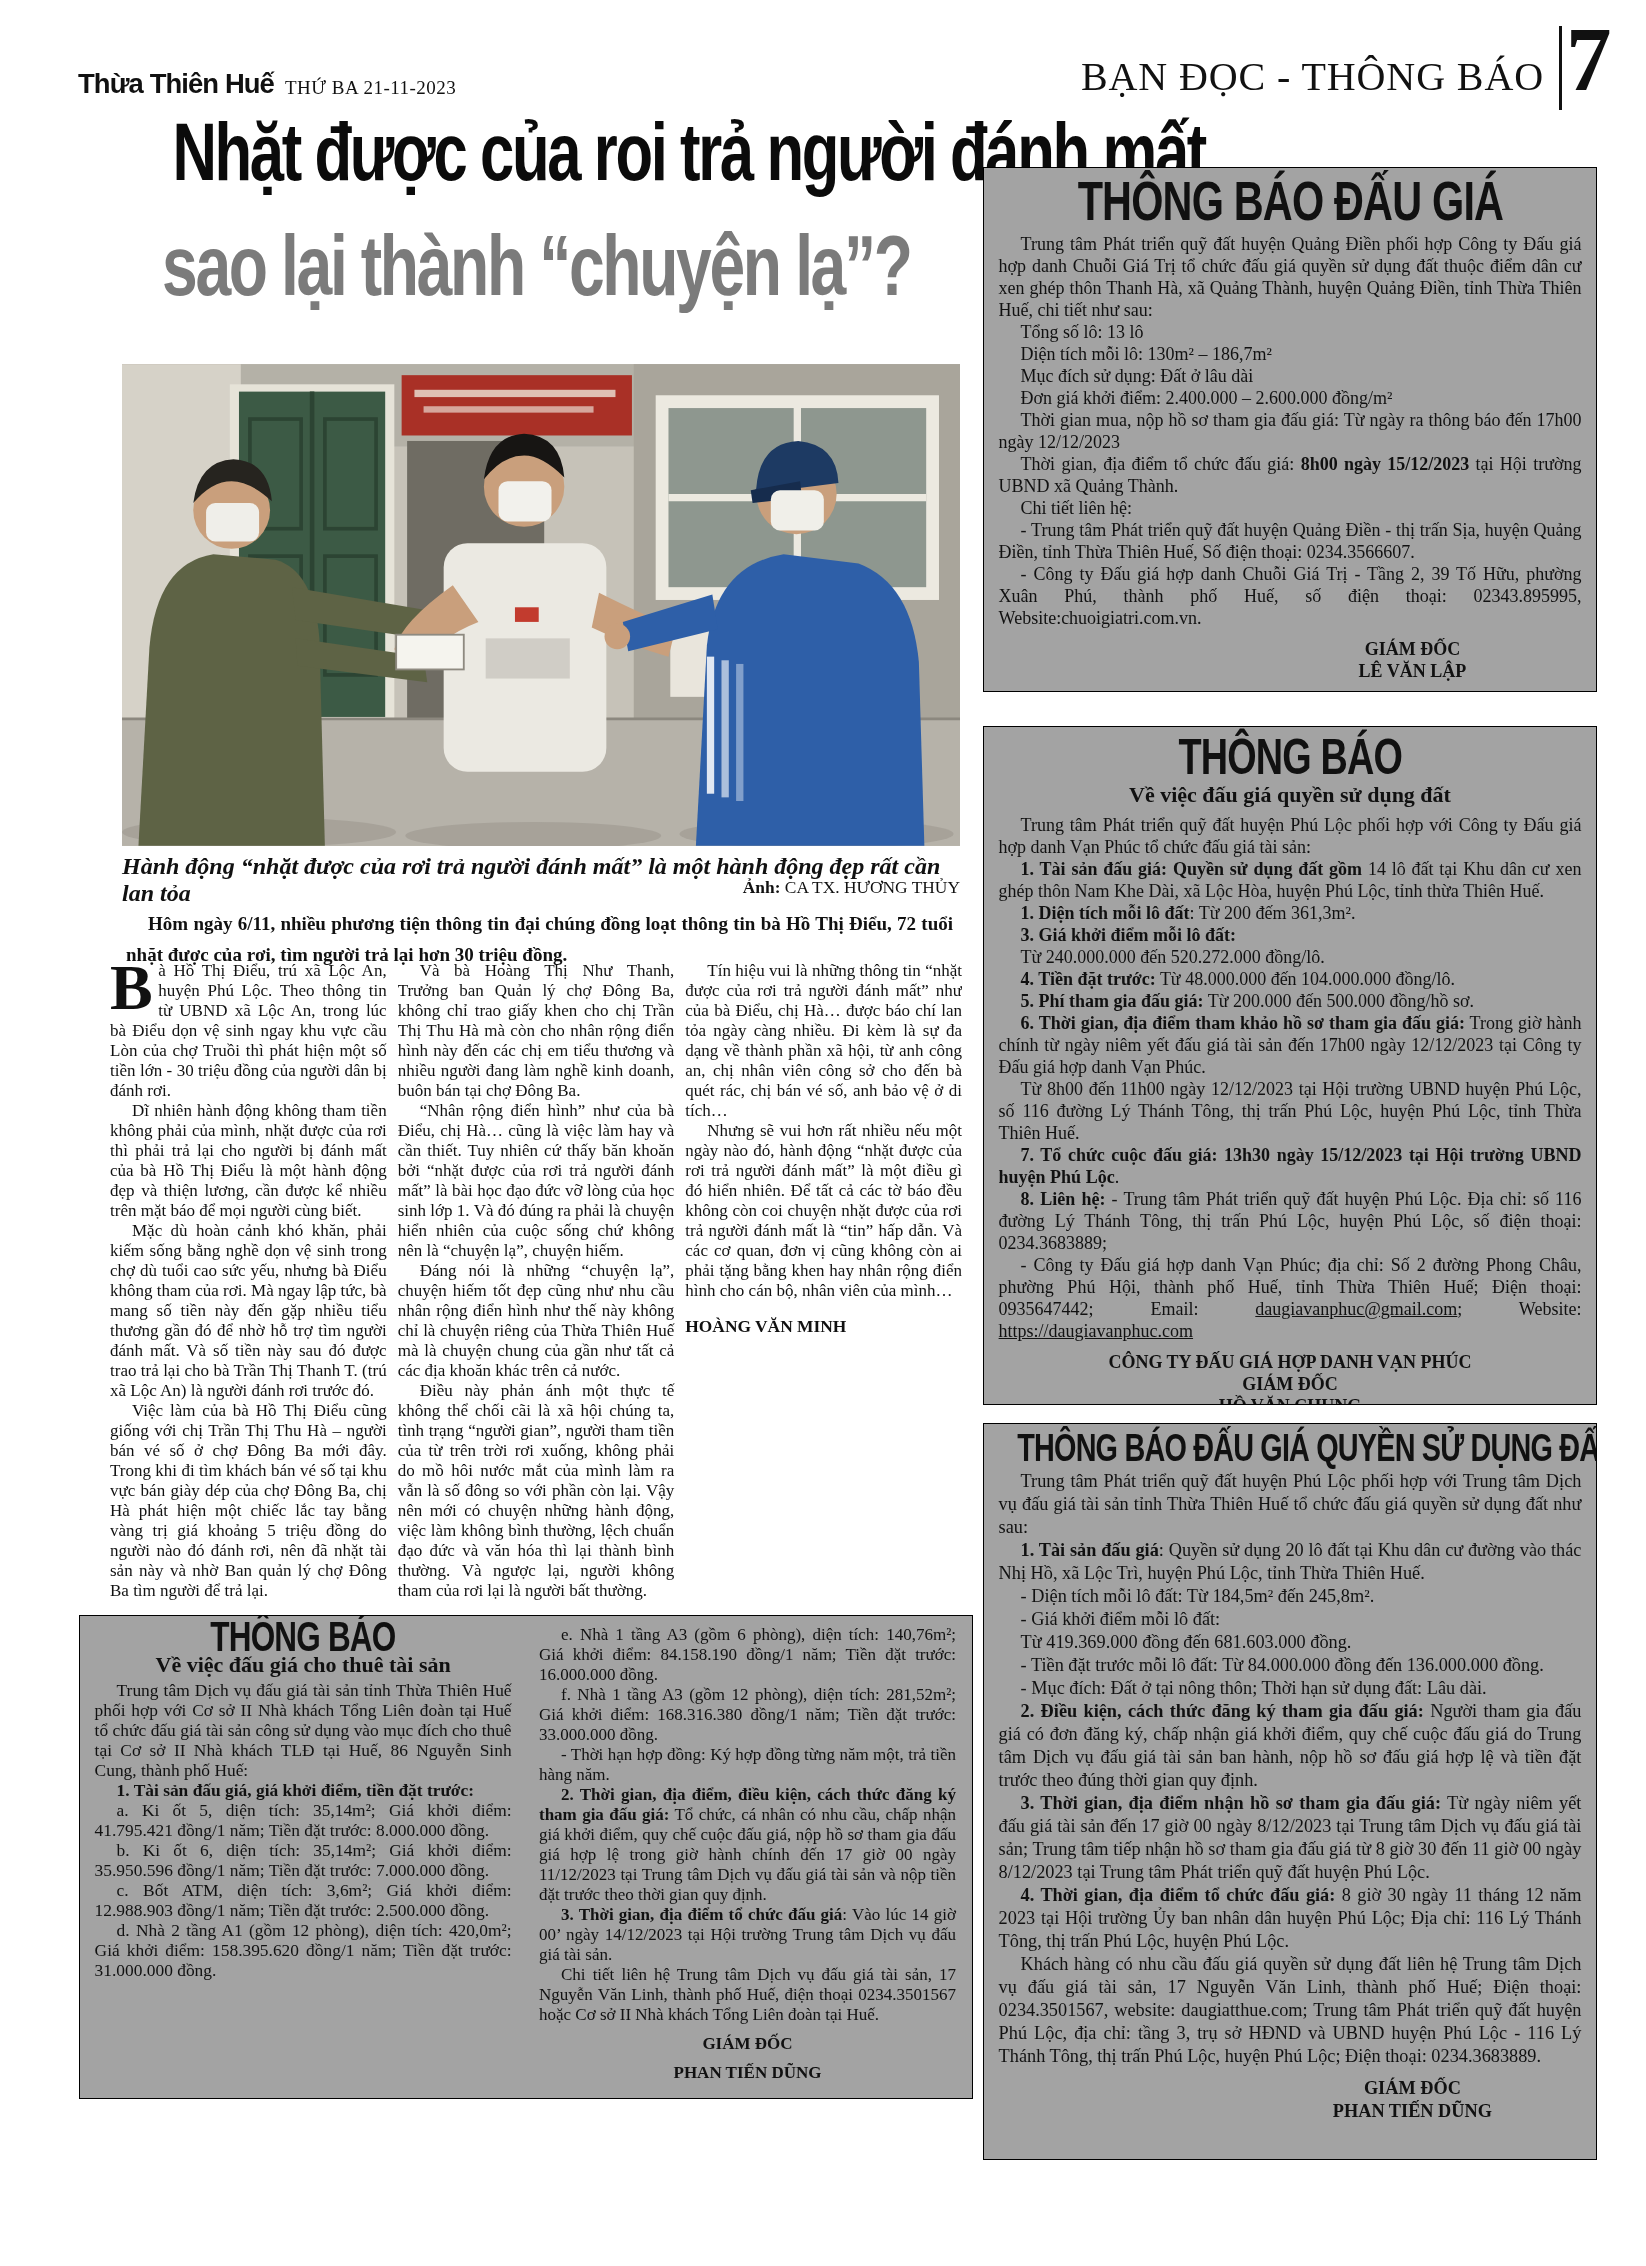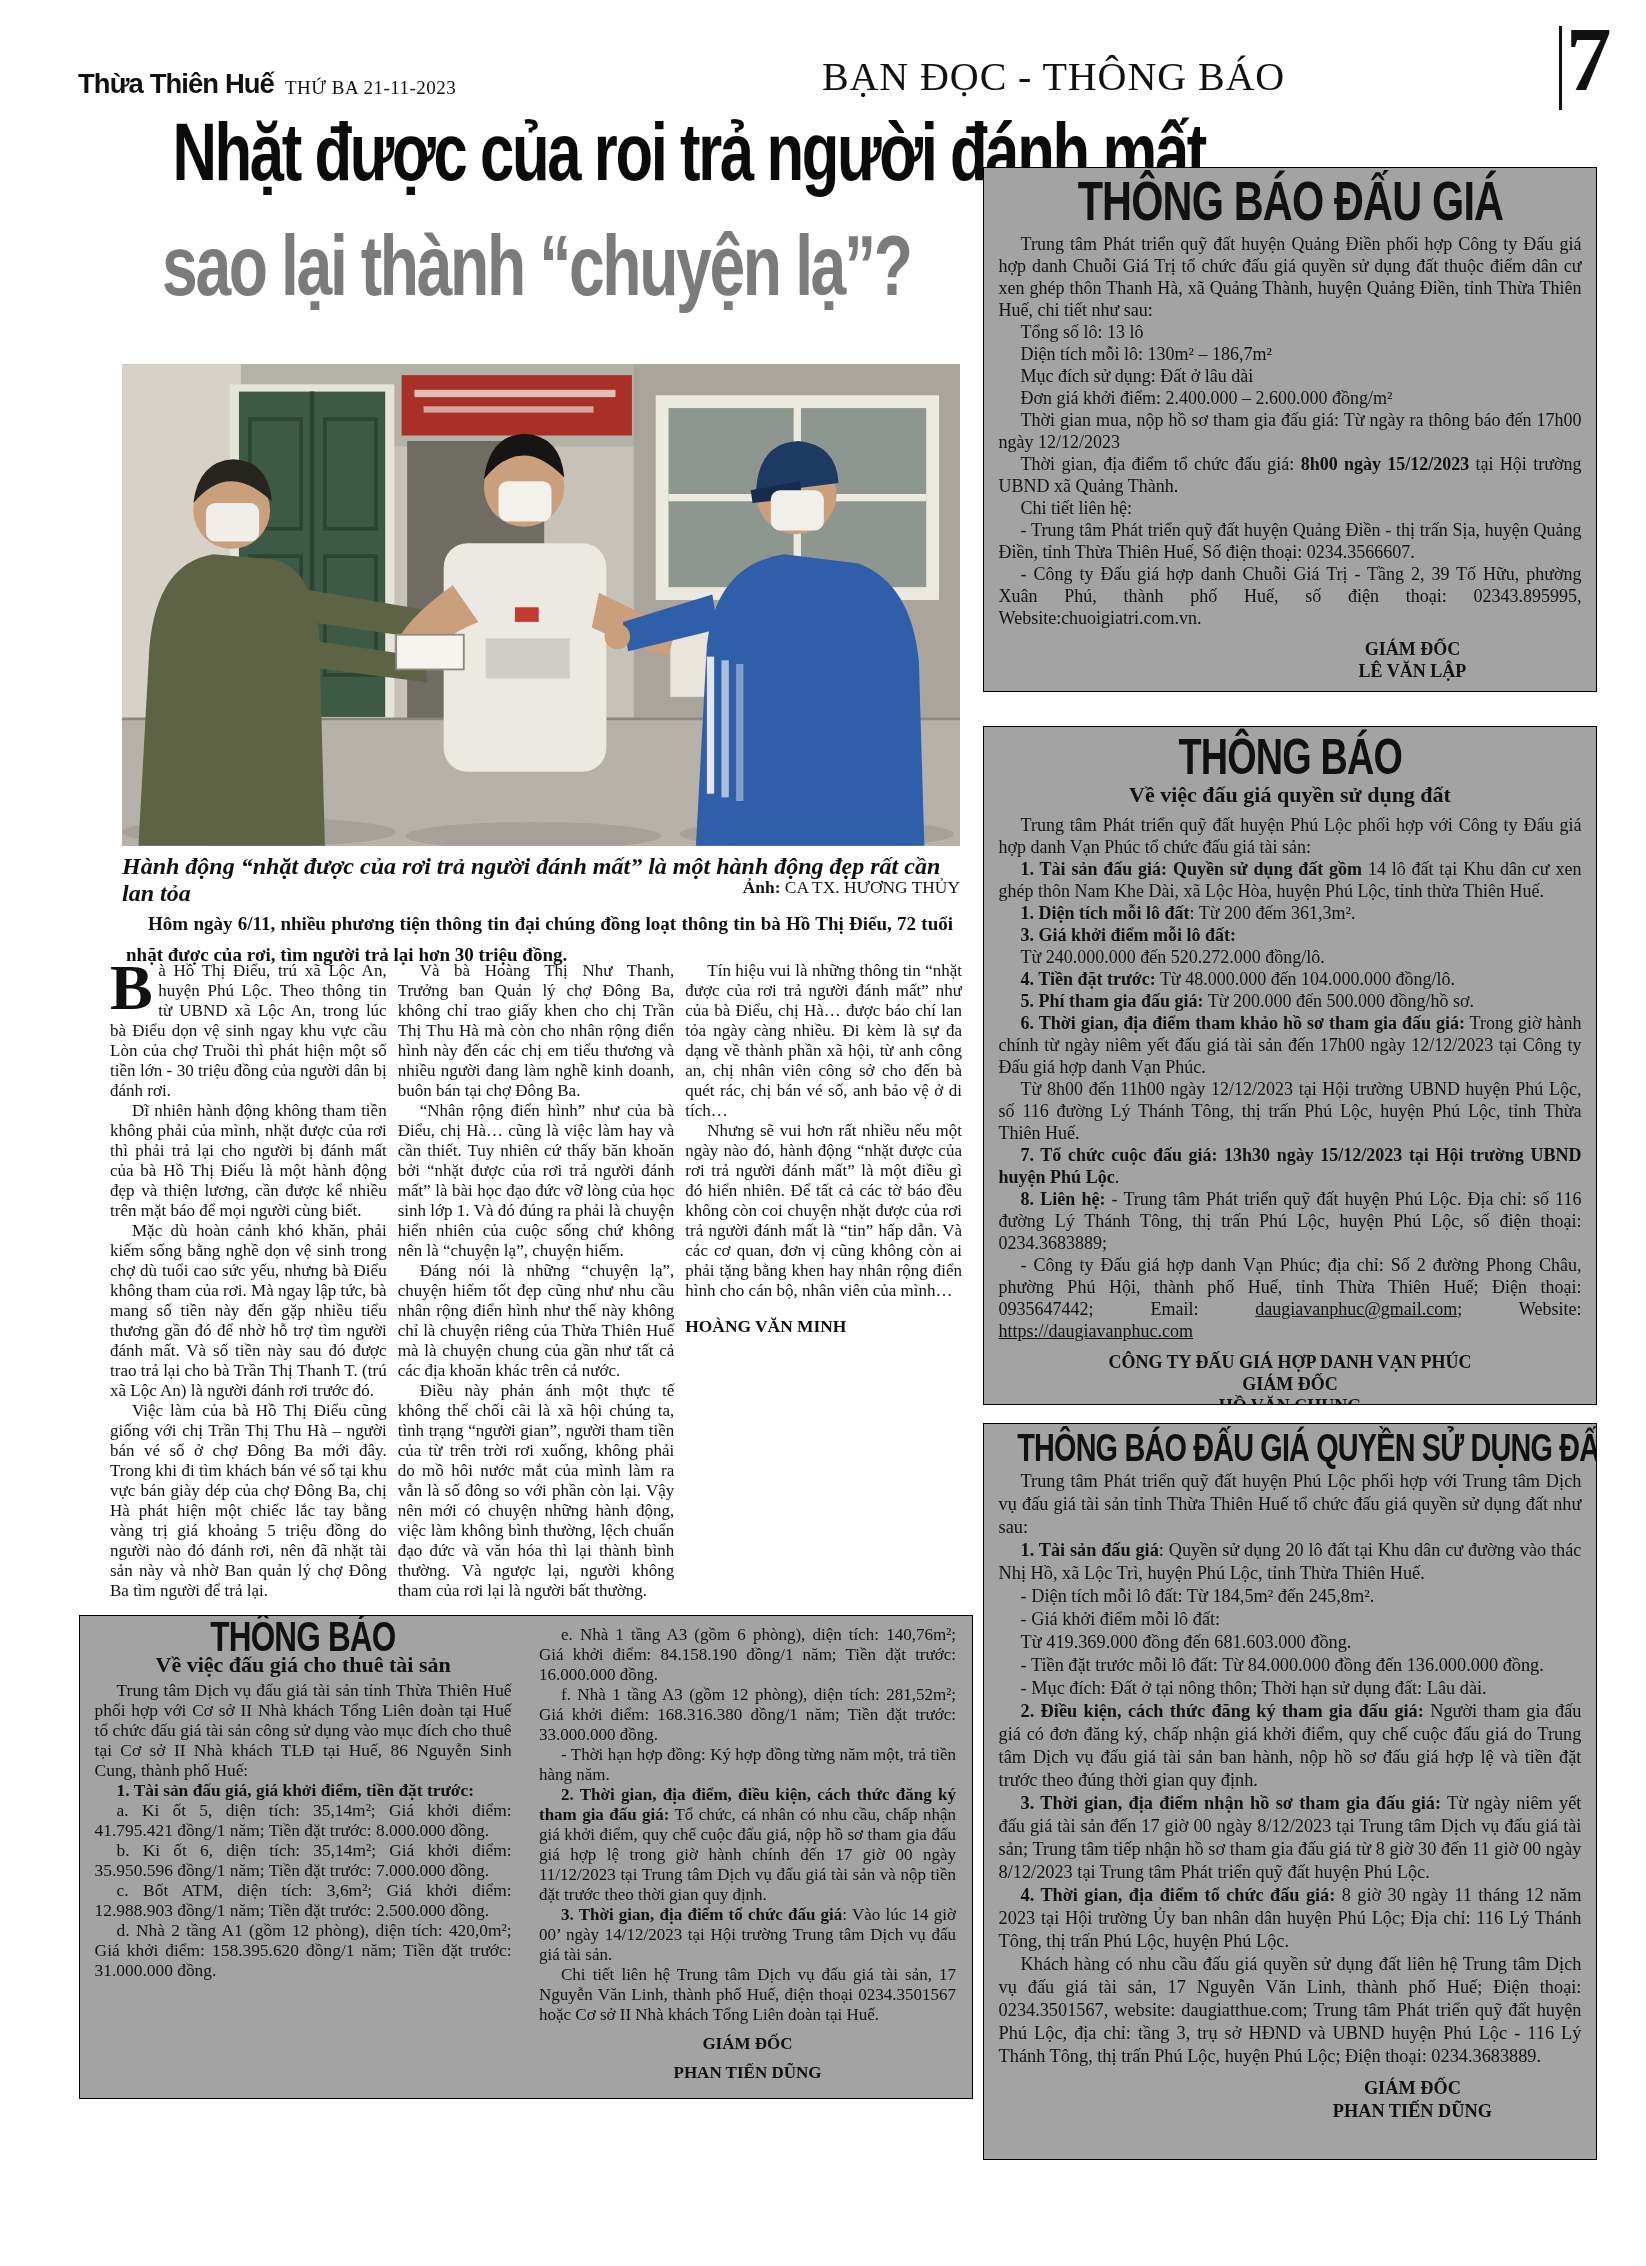--- a/index.html
+++ b/index.html
@@ -3,21 +3,21 @@
 <meta charset="utf-8">
 <style>
   html,body{margin:0;padding:0;background:#e8e8e8;}
   #page{position:relative;width:1647px;height:2267px;background:#ffffff;overflow:hidden;
         font-family:"Liberation Serif","DejaVu Serif",serif;color:#111;}
   .abs{position:absolute;}
   
   .brand{left:78px;top:68px;font-family:"Liberation Sans","DejaVu Sans",sans-serif;
          font-weight:800;font-size:27.4px;letter-spacing:-0.9px;white-space:nowrap;}
   .hdate{left:285px;top:77px;font-size:19px;letter-spacing:0.5px;white-space:nowrap;}
-  .section{left:822px;top:53px;width:722px;font-size:40px;letter-spacing:0.9px;
+  .section{left:822px;top:53px;width:722px;text-align:right;font-size:40px;letter-spacing:0.9px;
            font-family:"Liberation Serif",serif;white-space:nowrap;}
   .pgdiv{left:1559px;top:25.6px;width:2.7px;height:84px;background:#111;}
   .pagenum{left:1566px;top:7.3px;font-size:91px;font-weight:600;font-family:"Liberation Serif",serif;}
   
   .hl{left:102px;width:868px;text-align:center;white-space:nowrap;}
   .hl1{top:106px;}
   .hl2{top:217px;}
   .hlin{display:inline-block;font-family:"Liberation Sans","DejaVu Sans",sans-serif;font-weight:800;
         letter-spacing:-2.7px;transform:scale(.88,1.16);transform-origin:center top;}
   .hl1 .hlin{font-size:70px;color:#0b0b0b;}

